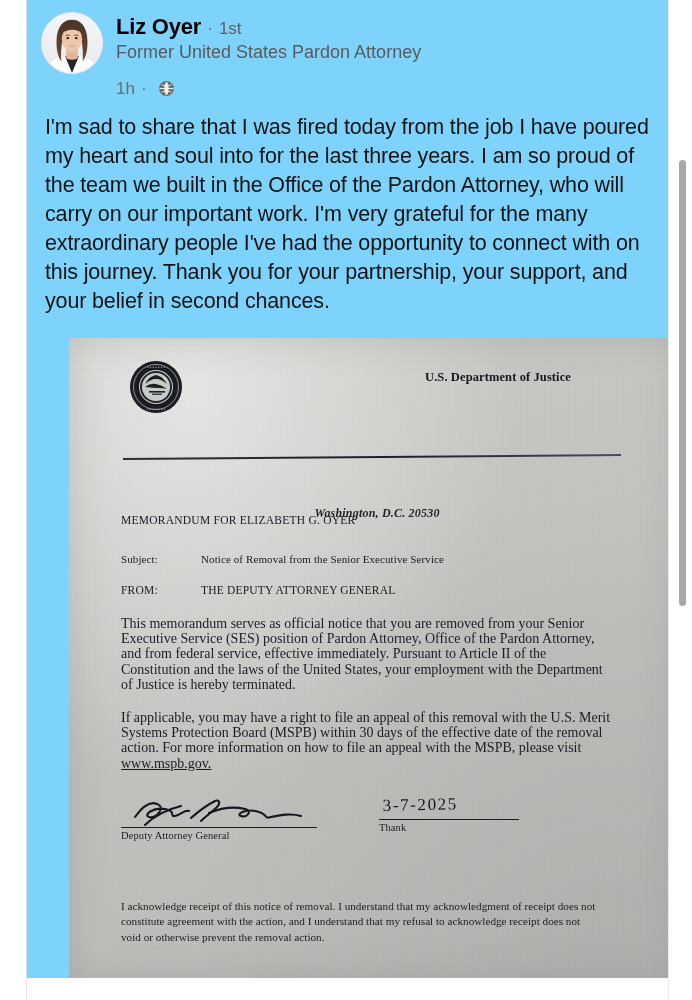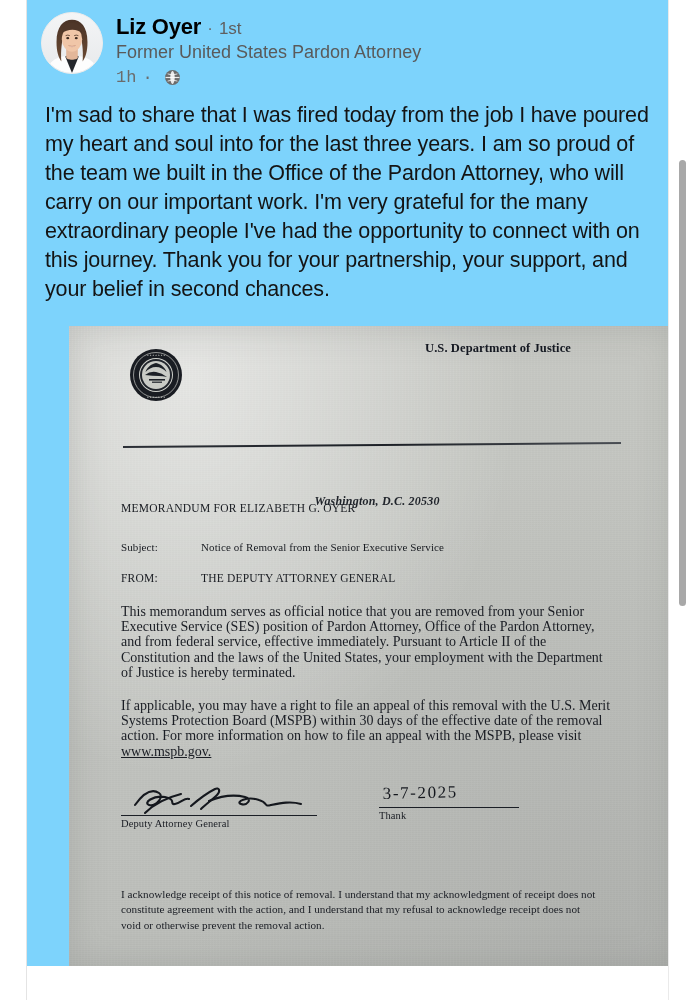--- a/index.html
+++ b/index.html
@@ -117,24 +117,23 @@
   .headline {
     font-size: 18px;
     color: #5a5a5a;
     margin-top: 3px;
     line-height: 1.2;
     white-space: nowrap;
   }
   .meta-row {
     display: flex;
     align-items: center;
-    margin-top: 4px;
+    margin-top: 15px;
     font-size: 17px;
     color: #6b6b6b;
-    font-family: Liberation Mono, monospace;
   }
   .globe-icon {
     display: inline-flex;
     margin-left: 5px;
   }
   .globe-icon svg { display: block; }
 
   
   .post-body {
     padding: 14px 14px 0 18px;
@@ -190,21 +189,21 @@
     position: absolute;
     left: 12px;
     top: 22px;
     width: 54px;
     height: 54px;
   }
   .seal svg { display: block; width: 100%; height: 100%; }
   .dept-title {
     position: absolute;
     left: 308px;
-    top: 15px;
+    top: 32px;
     font-size: 12.5px;
     font-weight: bold;
     color: #141821;
     letter-spacing: 0.1px;
   }
   .rule-row {
     position: relative;
     height: 34px;
   }
   .rule-line {

